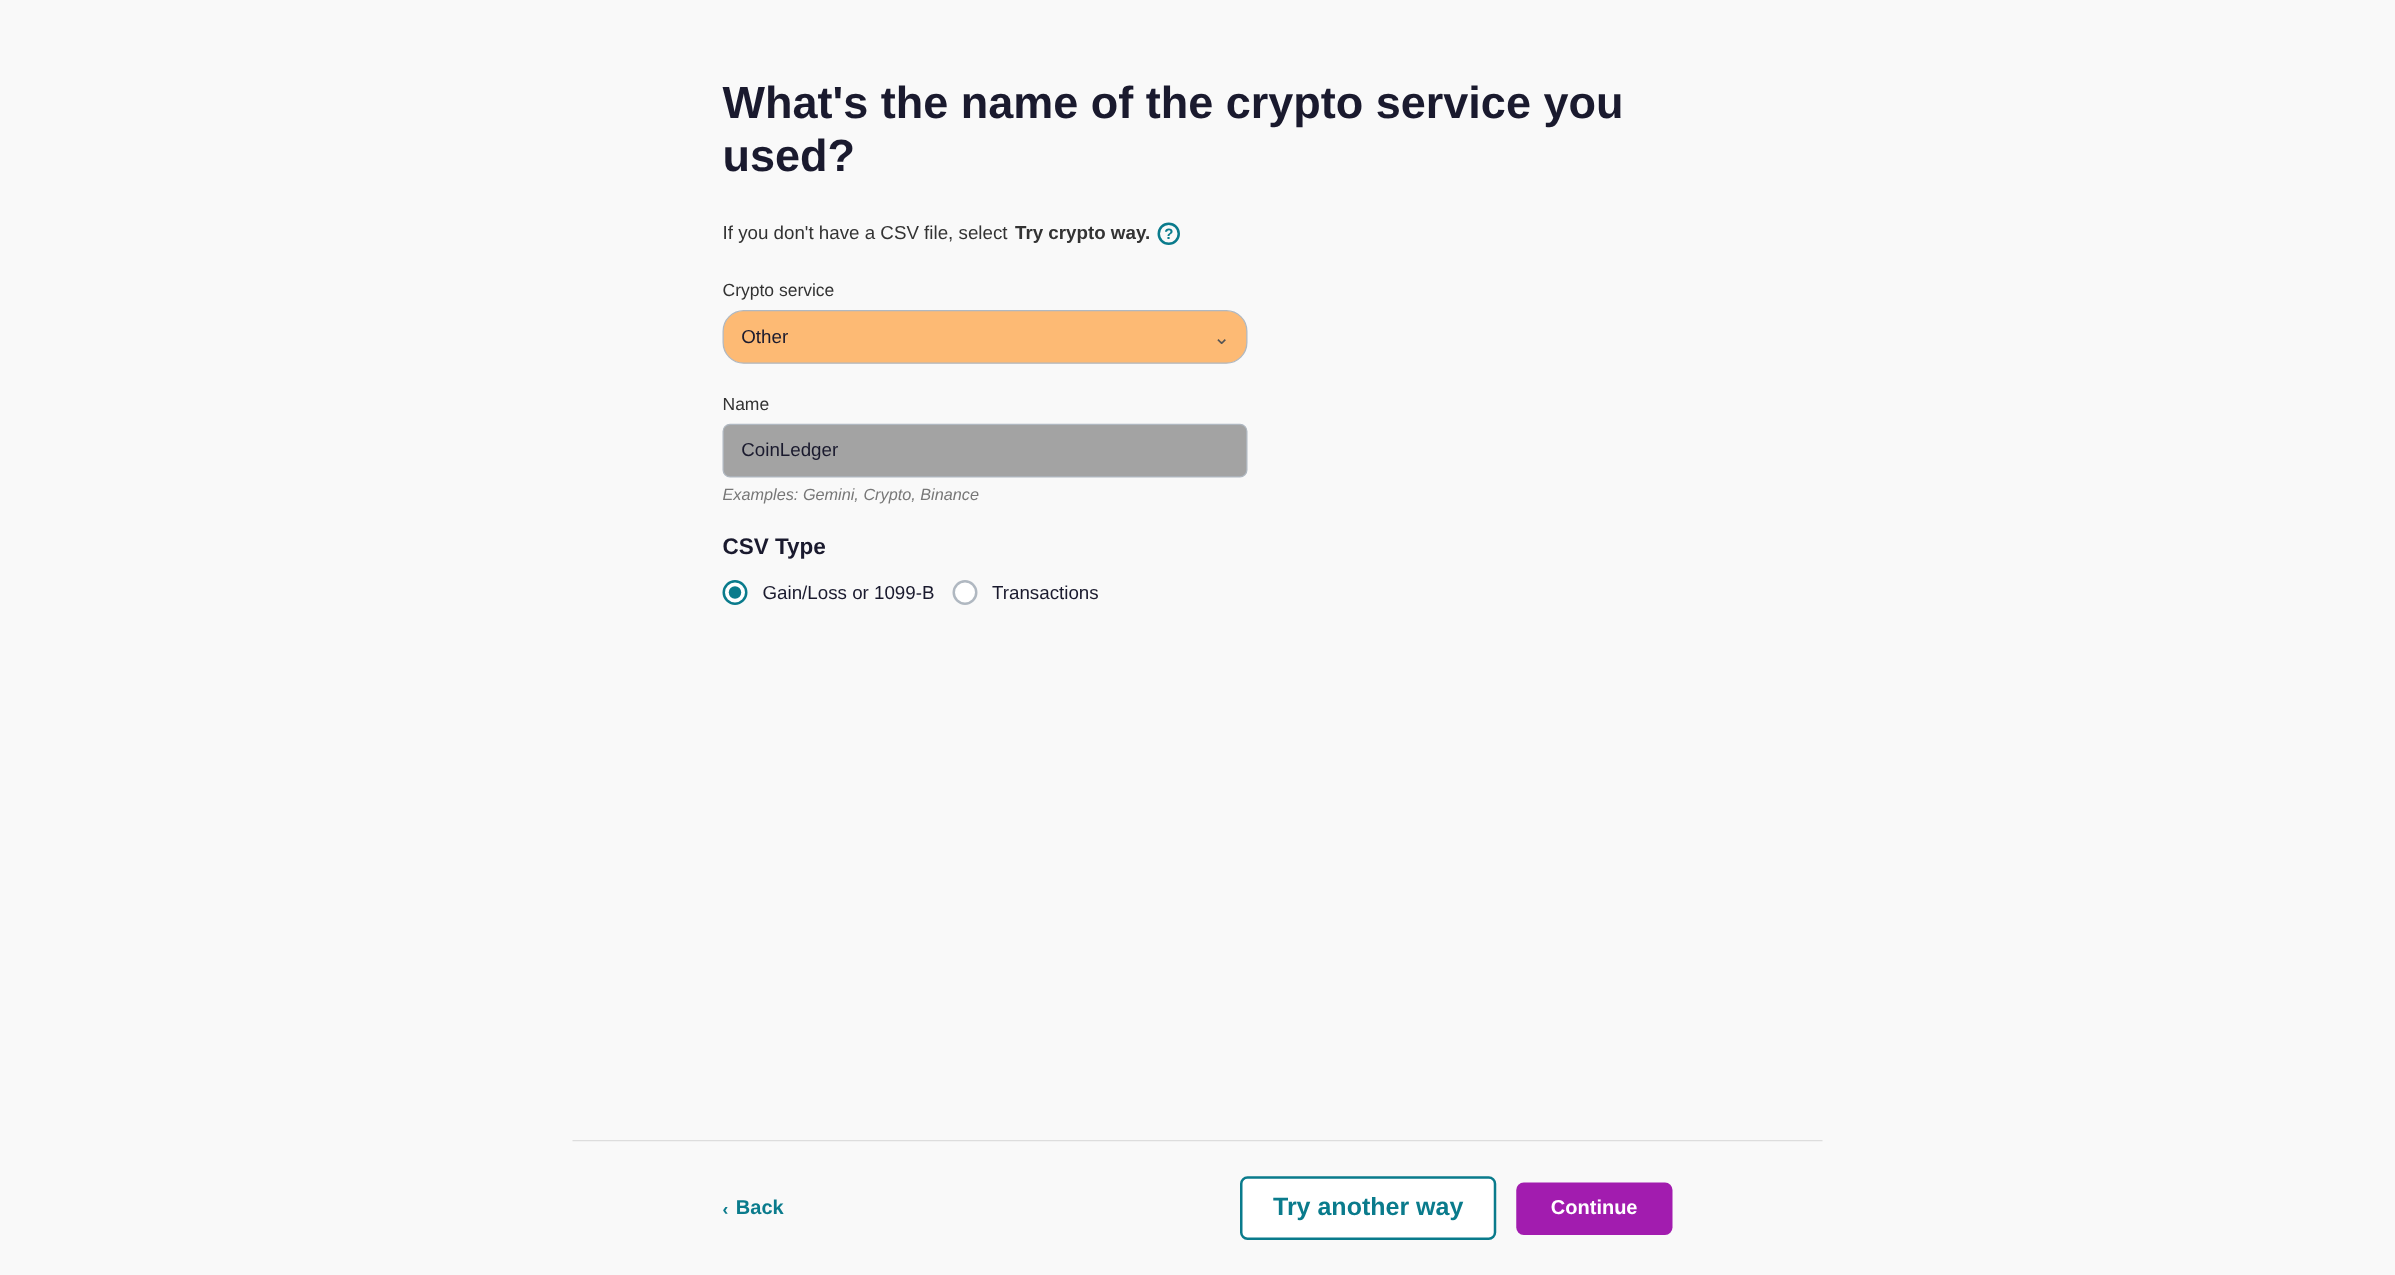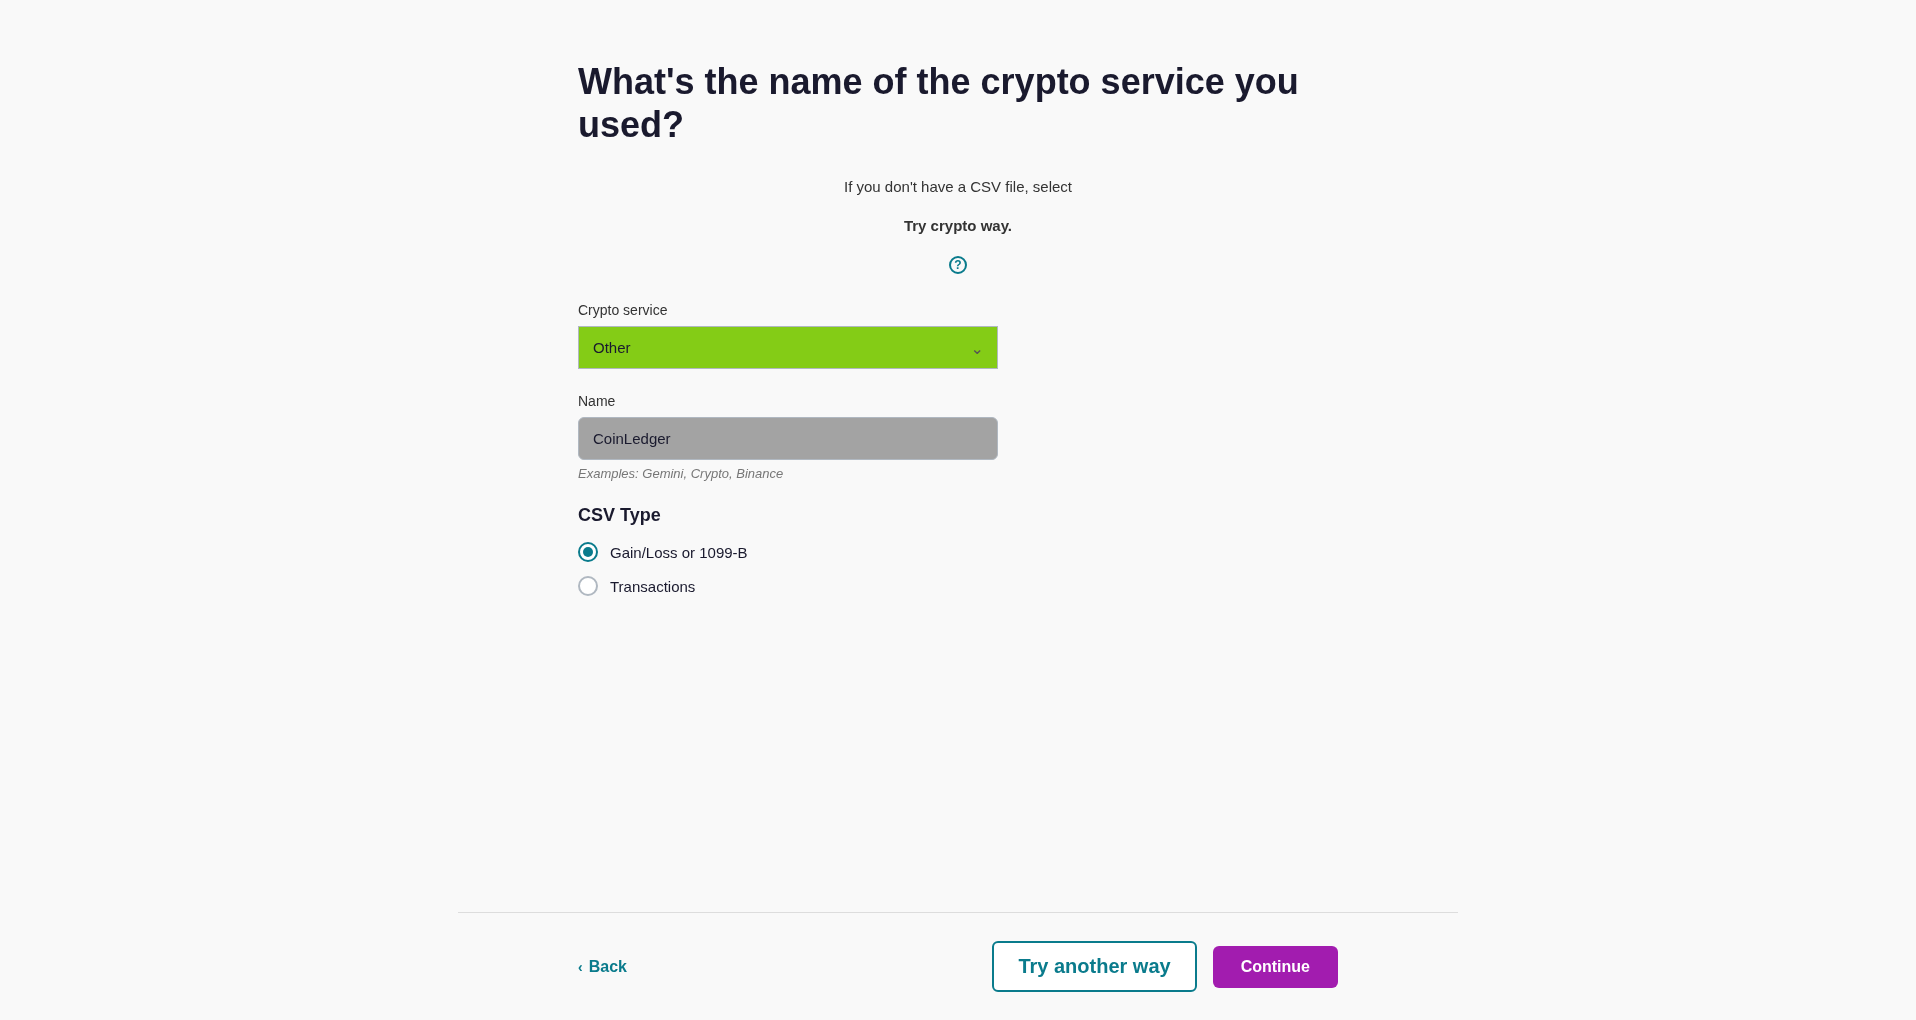--- a/index.html
+++ b/index.html
@@ -33,23 +33,22 @@
       color: #1a1a2e;
       margin-bottom: 32px;
       line-height: 1.2;
     }
 
     .subtitle {
       font-size: 15px;
       color: #333;
       margin-bottom: 28px;
       display: flex;
-      align-items: center;
-      gap: 22px;
-      flex-direction: column;
+      align-items: flex-start;
+      gap: 6px;
     }
 
     .subtitle strong {
       font-weight: 600;
     }
 
     .help-icon {
       width: 18px;
       height: 18px;
       border: 2px solid #0a7b8c;
@@ -78,24 +77,24 @@
 
     .select-wrapper {
       position: relative;
       width: 420px;
     }
 
     .select-input {
       width: 100%;
       padding: 12px 40px 12px 14px;
       border: 1.5px solid #b0b8c1;
-      border-radius: 0;
+      border-radius: 17px;
       font-size: 15px;
       color: #1a1a2e;
-      background: #84cc16;
+      background: #fdba74;
       appearance: none;
       cursor: pointer;
       outline: none;
     }
 
     .chevron-icon {
       position: absolute;
       right: 14px;
       top: 50%;
       transform: translateY(-50%);
@@ -124,21 +123,20 @@
 
     .section-title {
       font-size: 18px;
       font-weight: 700;
       color: #1a1a2e;
       margin-bottom: 16px;
     }
 
     .radio-group {
       display: flex;
-      flex-direction: column;
       gap: 14px;
     }
 
     .radio-item {
       display: flex;
       align-items: center;
       gap: 12px;
       cursor: pointer;
     }
 

